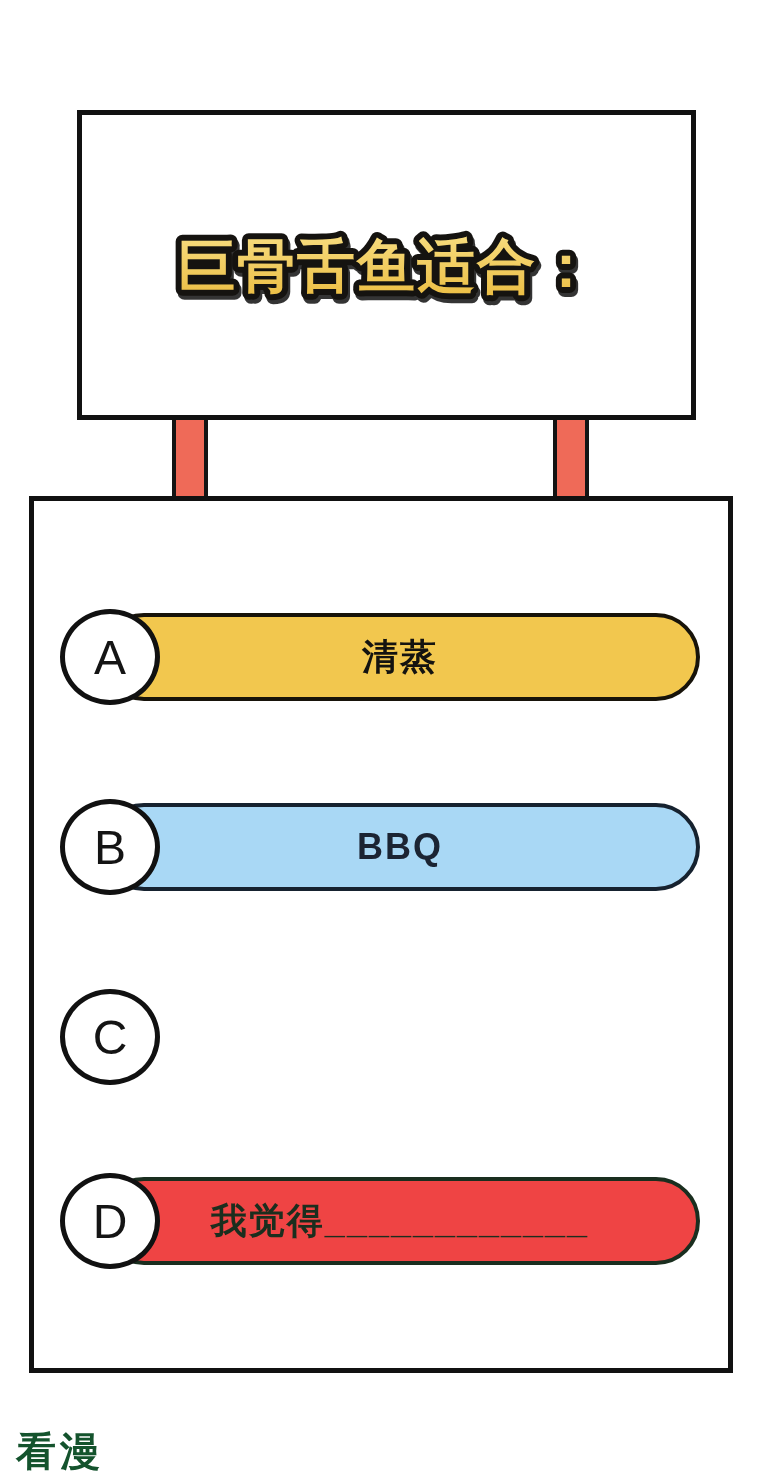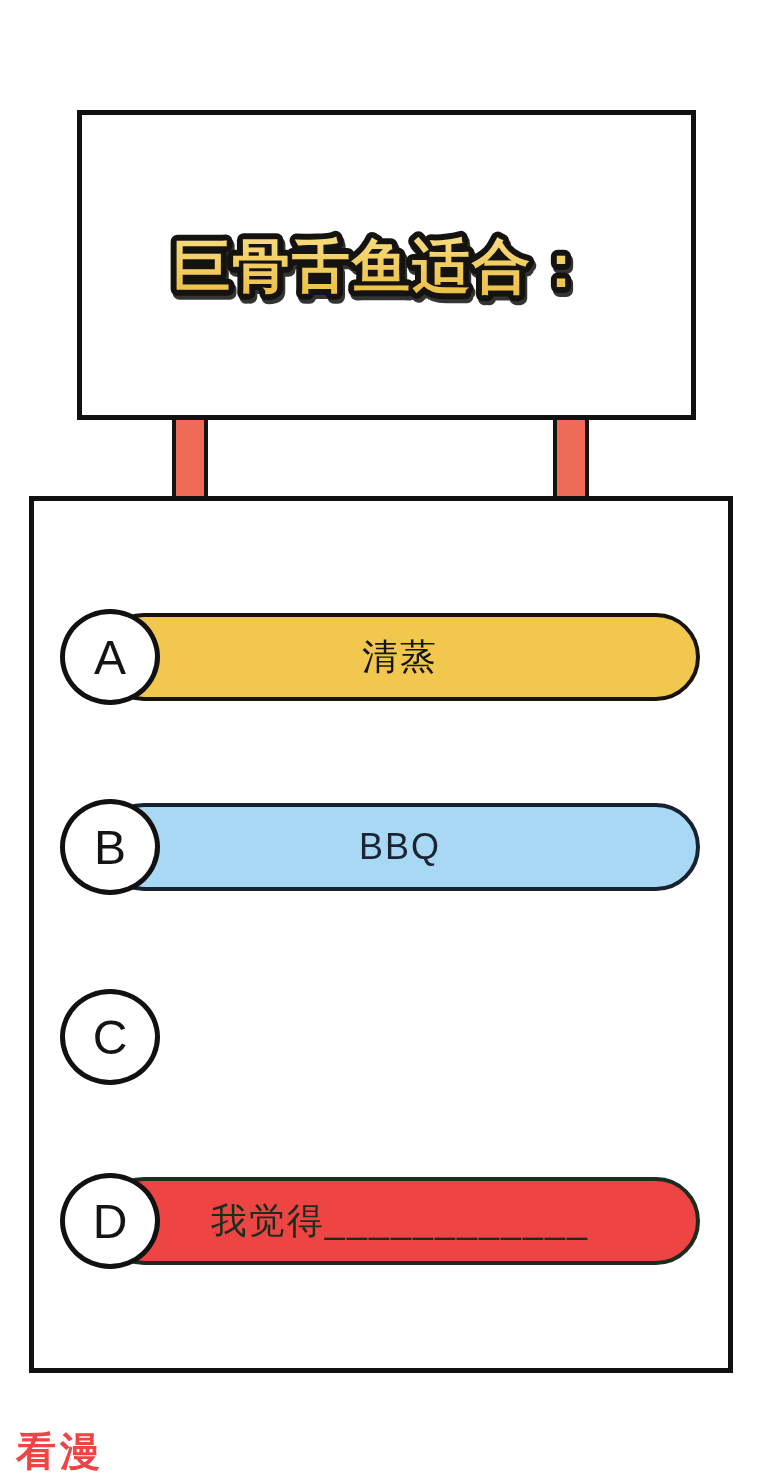--- a/index.html
+++ b/index.html
@@ -16,21 +16,21 @@
   
   .board {
     position: absolute;
     left: 77px; top: 110px;
     width: 619px; height: 310px;
     background: #ffffff;
     border: 5px solid #111111;
     z-index: 2;
     display: flex;
     align-items: center;
-    justify-content: flex-start;
+    justify-content: center;
   }
   .board svg { overflow: visible; filter: drop-shadow(2px 4px 0 rgba(17,17,17,0.85)); }
   .title-text {
     font-family: "Liberation Sans", "DejaVu Sans", sans-serif;
     font-weight: bold;
     font-size: 58px;
     letter-spacing: 2px;
   }
 
   
@@ -68,21 +68,21 @@
   .pill {
     position: absolute;
     left: 40px; top: 4px;
     width: 600px; height: 88px;
     border: 4px solid #111;
     border-radius: 46px;
     display: flex;
     align-items: center;
     justify-content: center;
     font-size: 36px;
-    font-weight: 400;
+    font-weight: 700;
     letter-spacing: 2px;
     z-index: 1;
   }
   .badge {
     position: absolute;
     left: 0; top: 0;
     width: 100px; height: 96px;
     background: #ffffff;
     border: 5px solid #111111;
     border-radius: 50%;
@@ -156,15 +156,15 @@
       <div class="pill" style="background-color: #ef4444; border-color: rgb(26, 46, 31); color: rgb(27, 46, 30);">
         <span>我觉得____________</span>
       </div>
       <div class="badge">
         <span>D</span>
       </div>
     </div>
 
   </div>
 
-  <div class="watermark" style="color: #ef4444;">看漫</div>
+  <div class="watermark" style="color: #14532d;">看漫</div>
 
 </div>
 
 </body></html>

